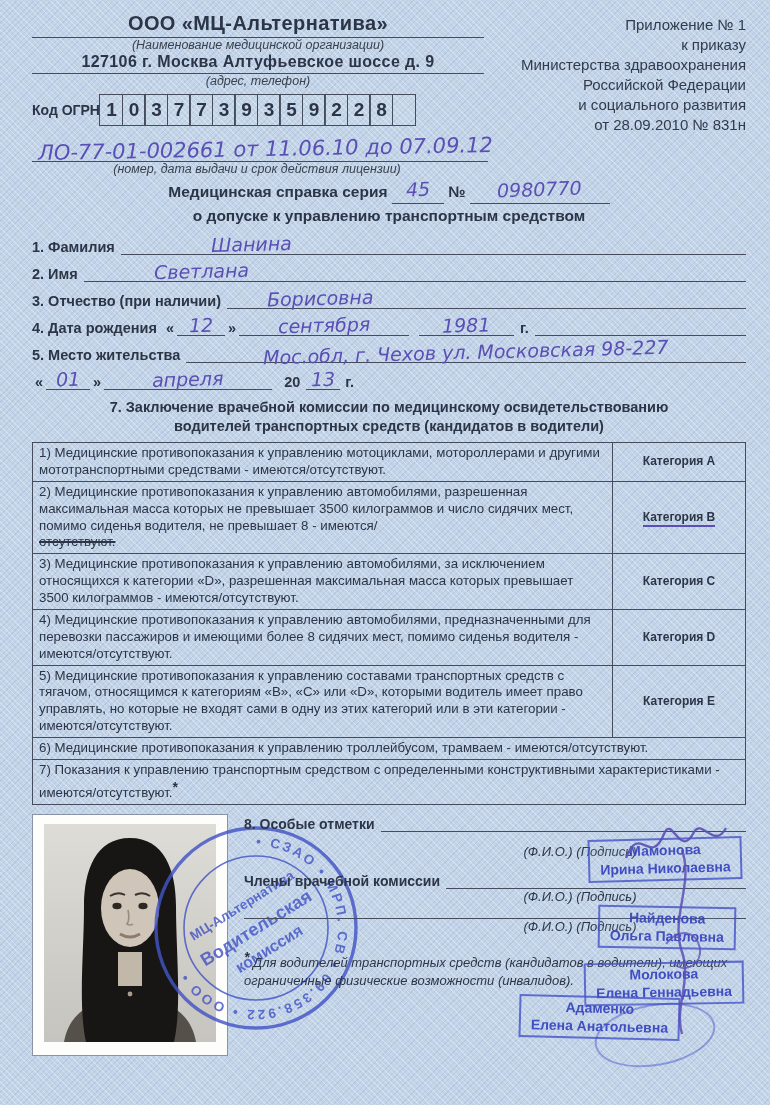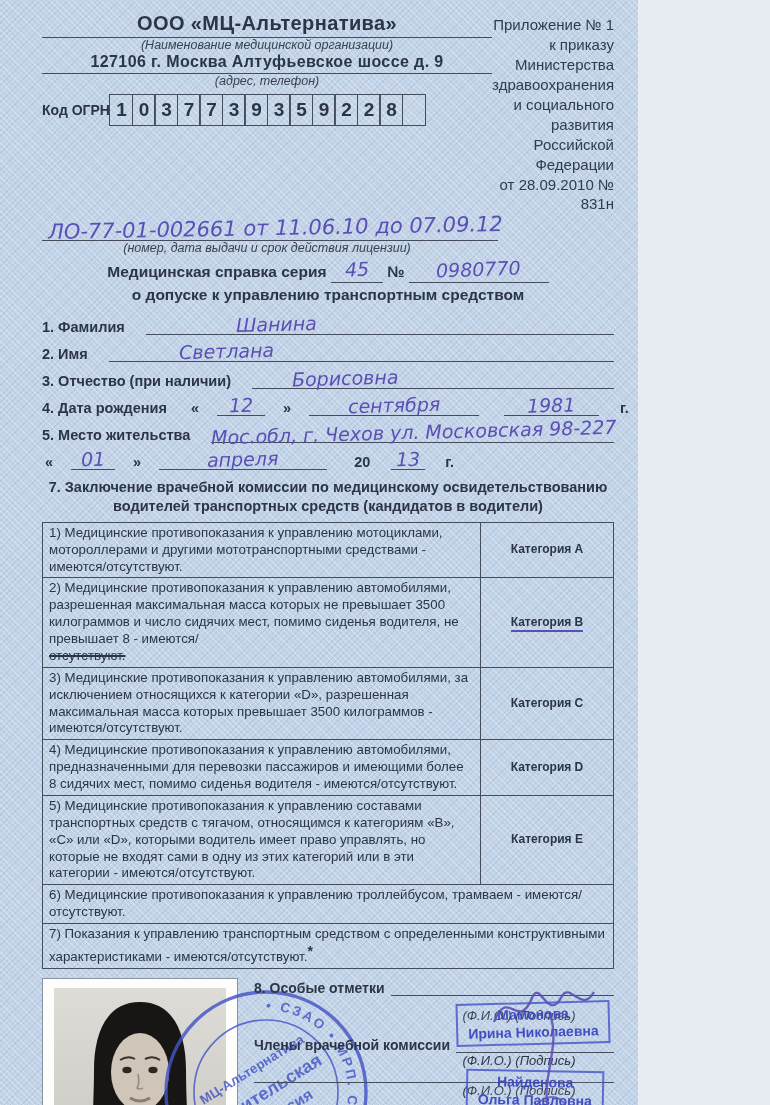--- a/index.html
+++ b/index.html
@@ -1,18 +1,18 @@
 <!DOCTYPE html>
 <html><head>
 <meta charset="utf-8">
 <style>
   html,body{margin:0;padding:0;background:#e8edf4;}
   .page{
-    position:relative;box-sizing:border-box;width:638px;height:1105px;overflow:hidden;
-    padding:12px 24px 8px 42px;
+    position:relative;box-sizing:border-box;width:770px;height:1105px;overflow:hidden;
+    padding:12px 24px 8px 32px;
     font-family:"Liberation Sans",sans-serif;color:#2c3547;
     background-color:#c3d4e8;
     background-image:
       repeating-linear-gradient(45deg, rgba(255,255,255,.28) 0 1px, rgba(0,0,0,0) 1px 4px),
       repeating-linear-gradient(135deg, rgba(90,120,170,.14) 0 1px, rgba(0,0,0,0) 1px 4px);
   }
   .hdr{display:flex;}
   .hdr-left{width:452px;text-align:center;}
   .org-name{font-size:20px;font-weight:bold;letter-spacing:.4px;padding-bottom:2px;border-bottom:1.6px solid #454c5c;}
   .cap{font-style:italic;font-size:12.5px;color:#39424f;line-height:1.1;margin-top:1px;}
@@ -28,21 +28,21 @@
   .license1 .ink{display:inline-block;transform:rotate(-1deg);line-height:1;}
   .license-cap{width:450px;text-align:center;}
   .license2{font-size:19px;white-space:nowrap;padding-left:2px;}
   .license2 .ink{display:inline-block;transform:rotate(-.6deg);line-height:1.05;letter-spacing:1px;}
 
   .title{ text-align:center;font-weight:bold;font-size:15.5px;margin-top:3px;line-height:1.5;}
   .tfill{display:inline-block;border-bottom:1.6px solid #454c5c;text-align:center;vertical-align:bottom;}
   .tfill .ink{font-size:19px;line-height:.9;display:inline-block;transform:rotate(-2deg);}
 
   .fields{margin-top:9px;}
-  .frow{display:flex;align-items:flex-end;font-weight:bold;font-size:14.5px;margin-bottom:8px;white-space:nowrap;gap:15px;}
+  .frow{display:flex;align-items:flex-end;font-weight:bold;font-size:14.5px;margin-bottom:8px;white-space:nowrap;}
   .frow .lbl{margin-right:6px;}
   .fill{flex:1;border-bottom:1.6px solid #454c5c;text-align:center;min-width:20px;}
   .fillw{flex:none;border-bottom:1.6px solid #454c5c;text-align:center;}
   .fill .ink,.fillw .ink{font-size:19px;line-height:.85;display:inline-block;transform:rotate(-1.5deg);white-space:nowrap;}
   .q{margin:0 3px;}
 
   .s7head{text-align:center;font-weight:bold;font-size:14.5px;line-height:1.35;margin:8px 0 5px;}
   table.s7{width:100%;border-collapse:collapse;font-size:13.3px;line-height:1.27;color:#2c3547;}
   table.s7 td{border:1.6px solid #454c5c;padding:2px 6px;vertical-align:middle;}
   td.cat{width:120px;text-align:center;font-weight:bold;font-size:12px;}
@@ -91,22 +91,22 @@
           <span class="cell">2</span>
           <span class="cell">8</span>
           <span class="cell"></span>
         </span>
       </div>
     </div>
     <div class="hdr-right">
       <div>Приложение № 1</div>
       <div>к приказу</div>
       <div>Министерства здравоохранения</div>
+      <div>Российской Федерации</div>
       <div>и социального развития</div>
-      <div>Российской Федерации</div>
       <div>от 28.09.2010 № 831н</div>
     </div>
   </div>
 
   <div class="license1">
     <span class="ink">ЛО-77-01-002661   от 11.06.10  до 07.09.12</span>
   </div>
   <div class="cap license-cap">(номер, дата выдачи и срок действия лицензии)</div>
 
   <div class="title">

